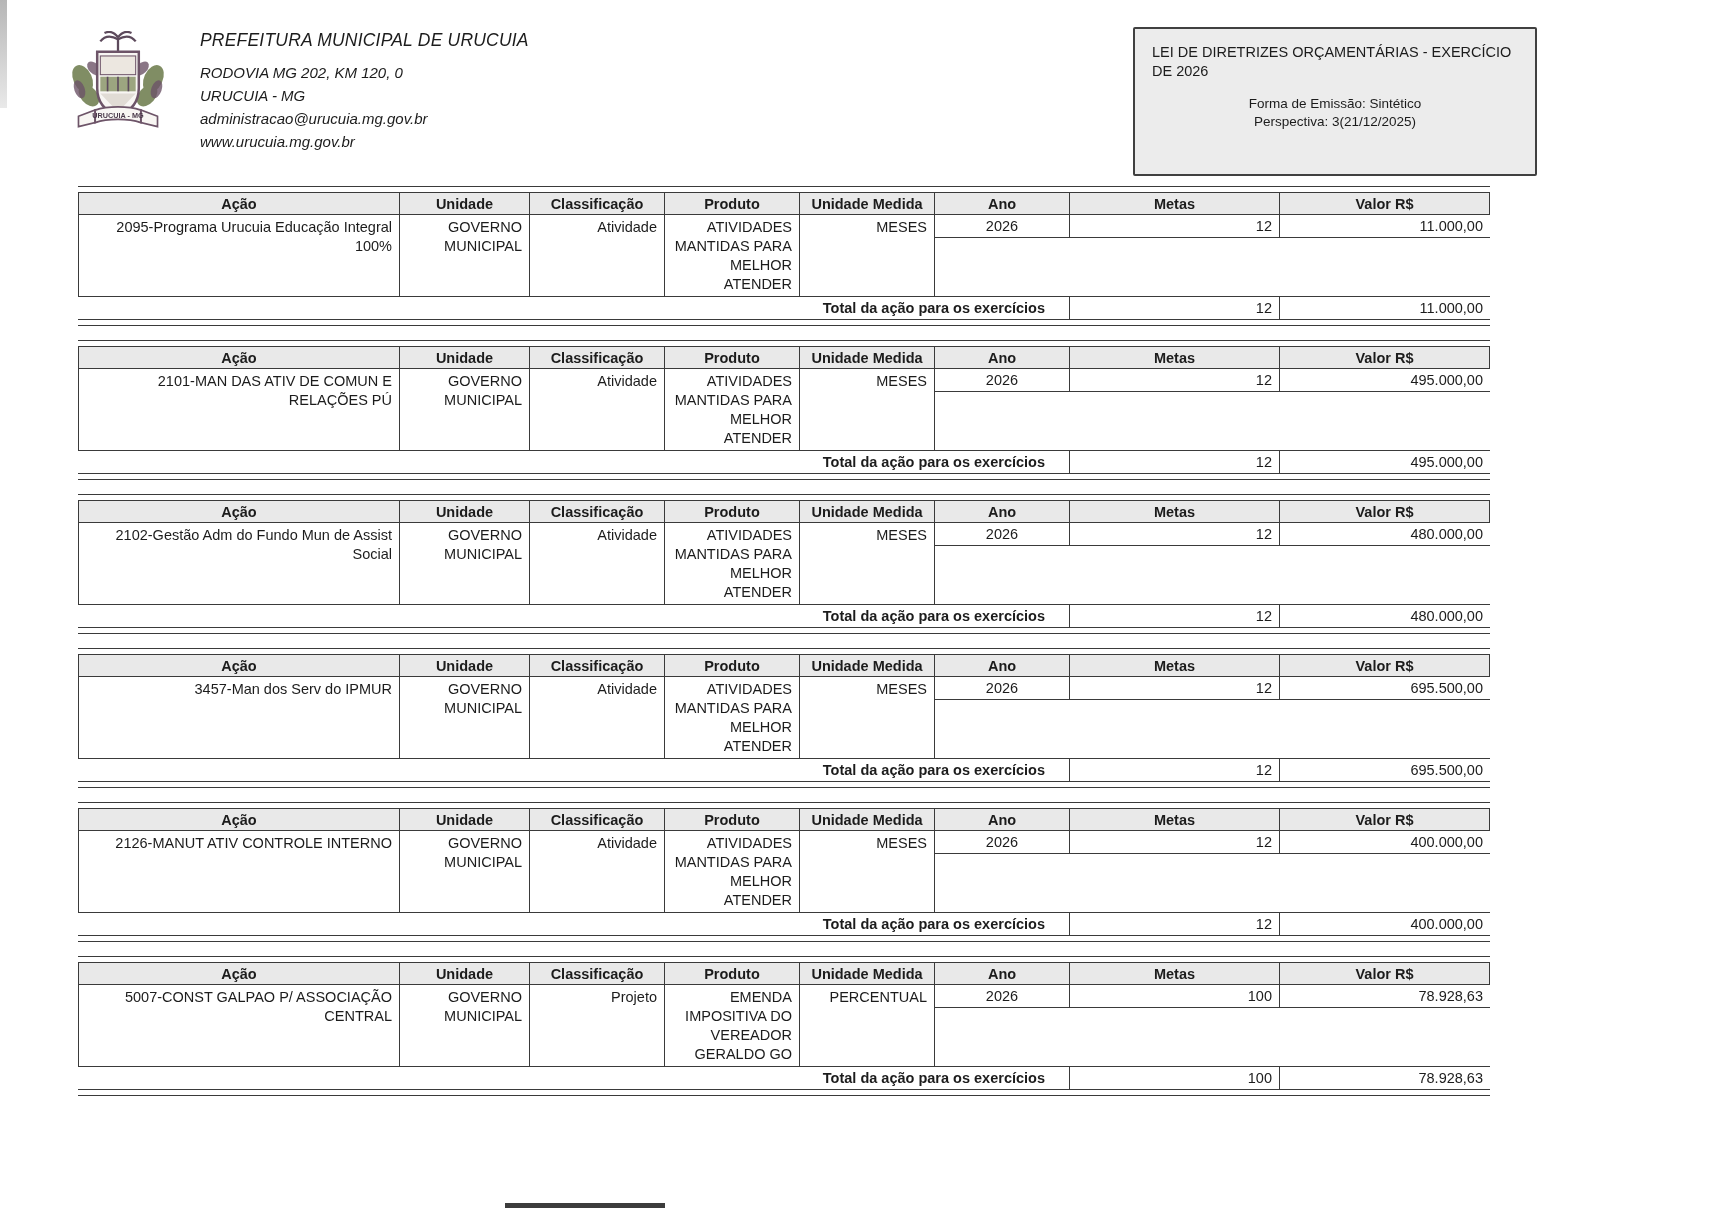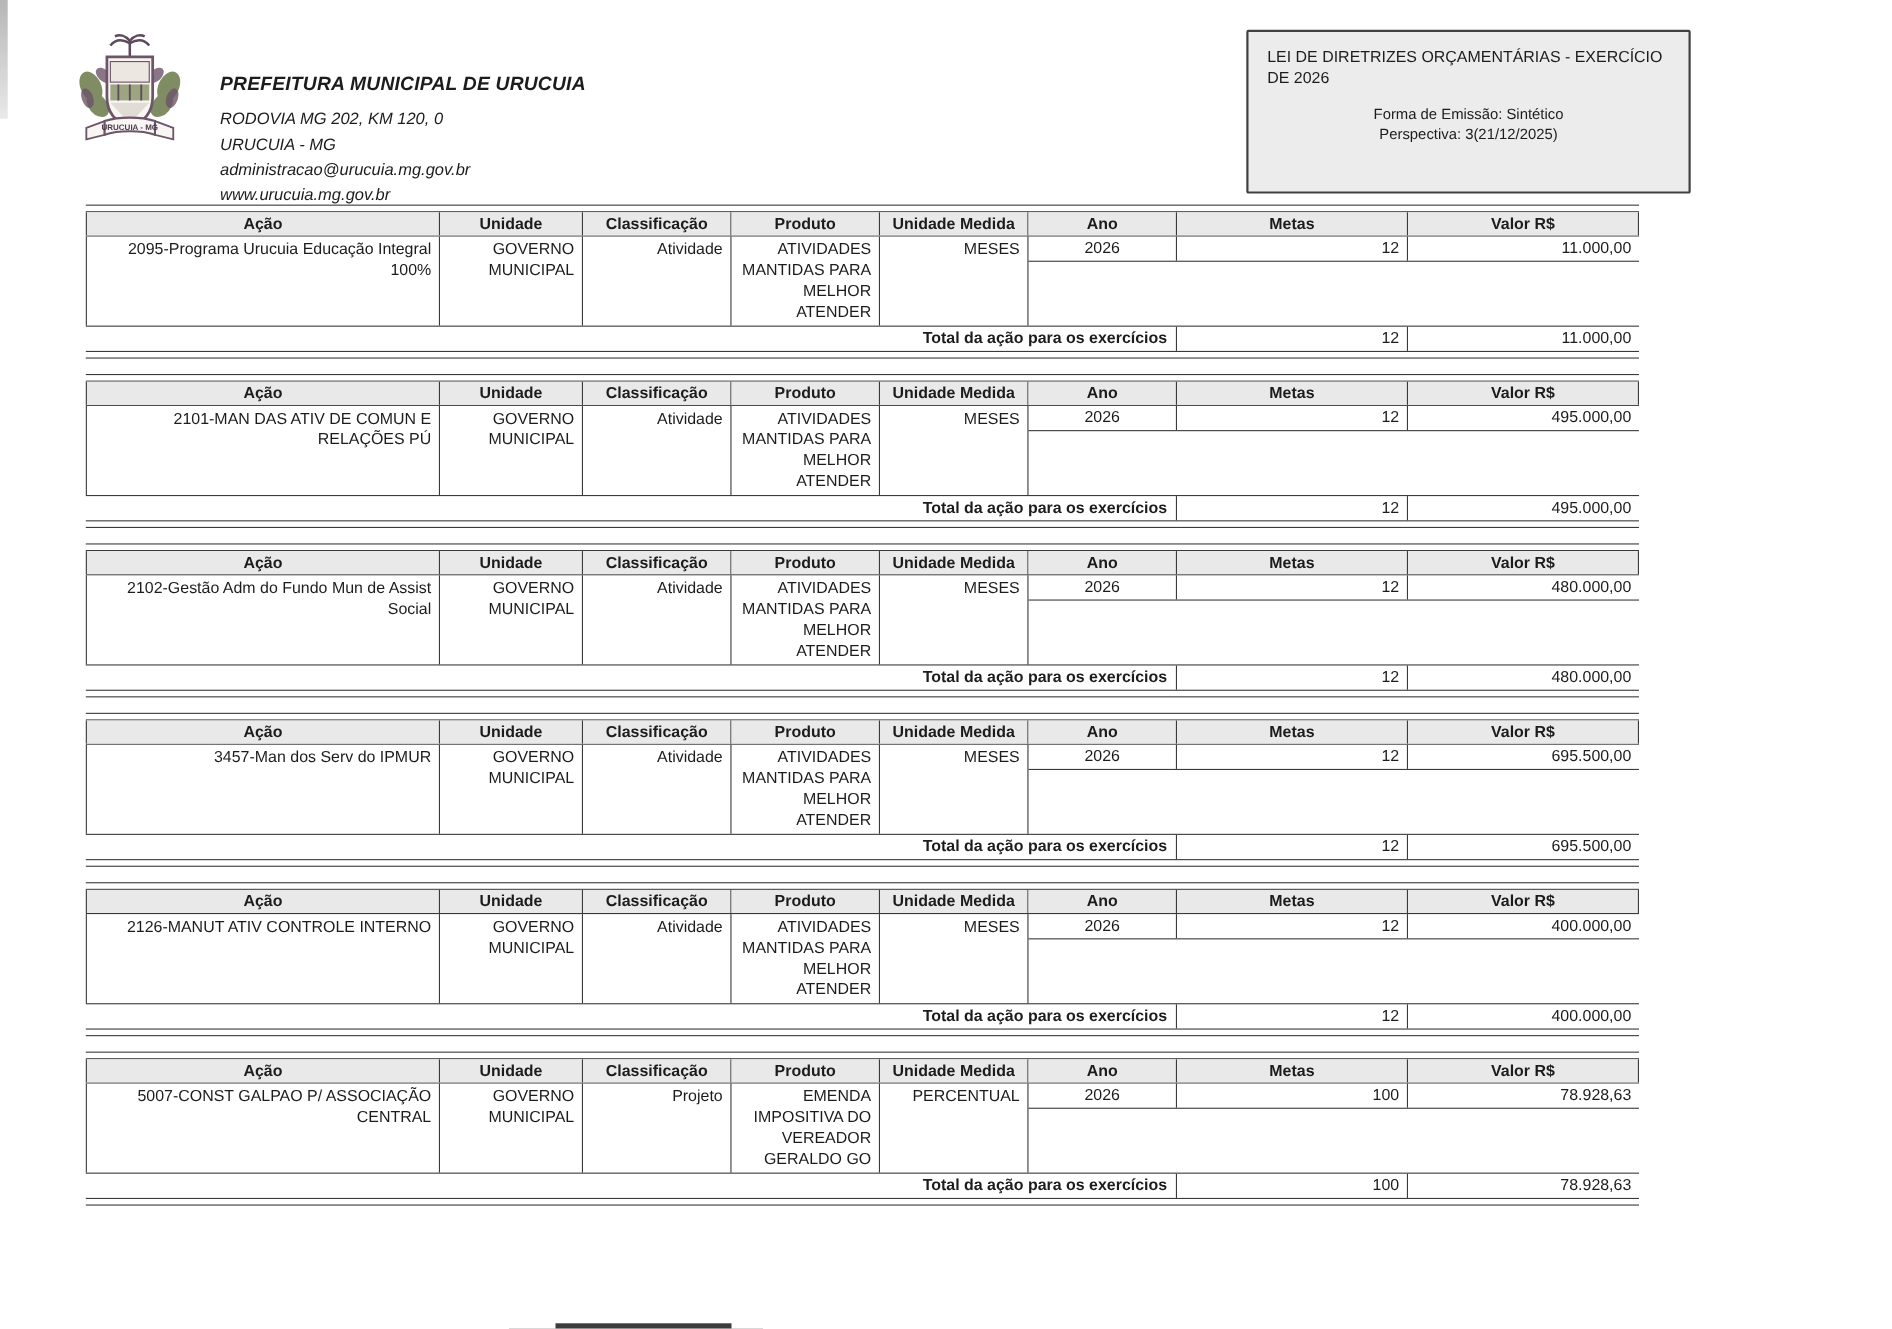--- a/index.html
+++ b/index.html
@@ -15,21 +15,21 @@
     overflow:hidden; margin:0 auto;
   }
   
   .artifact-top-left{position:absolute; left:0; top:0; width:7px; height:108px;
     background:linear-gradient(to bottom,#b6b6b6,#e9e9e9); }
   .artifact-bottom{position:absolute; left:505px; bottom:0; width:160px; height:5px; background:#3c3c3c;}
 
   
   .logo{position:absolute; left:62px; top:31px; width:112px; height:104px;}
   .org-block{position:absolute; left:200px; top:30px; width:760px;}
-  .org-name{font-size:17.5px; font-weight:700; font-style:italic; letter-spacing:.2px; margin-bottom:10px;margin-top:36px;}
+  .org-name{font-size:17.5px; font-weight:400; font-style:italic; letter-spacing:.2px; margin-bottom:10px;}
   .org-line{font-size:15px; font-style:italic; line-height:23px;}
 
   .report-box{
     position:absolute; left:1133px; top:27px; width:404px; height:149px;
     border:2px solid #404040; border-radius:2px; background:var(--box-bg);
     padding:14px 17px;
   }
   .report-title{font-size:14.5px; line-height:19px; margin-bottom:14px;}
   .report-meta{font-size:13.5px; line-height:18px;text-align:center;}
 
@@ -66,21 +66,21 @@
   }
   .amv-ano{display:flex; align-items:center; justify-content:center; border-right:1.6px solid var(--line);}
   .amv-metas{display:flex; align-items:center; justify-content:flex-end; padding-right:7px; border-right:1.6px solid var(--line);}
   .amv-valor{display:flex; align-items:center; justify-content:flex-end; padding-right:7px;}
 
   .total-row{
     display:grid; grid-template-columns:992px 210px 210px; height:23px;
     border-bottom:1.8px solid var(--line); font-size:14.5px;
   }
   .total-label{font-weight:700; display:flex; align-items:center; justify-content:flex-end;
-    padding-right:8px; border-right:1.6px solid var(--line);}
+    padding-right:24px; border-right:1.6px solid var(--line);}
   .total-metas{display:flex; align-items:center; justify-content:flex-end; padding-right:7px;
     border-right:1.6px solid var(--line);}
   .total-valor{display:flex; align-items:center; justify-content:flex-end; padding-right:7px;}
 </style>
 </head>
 <body>
 
 <div class="page">
 
   <div class="artifact-top-left"></div>

